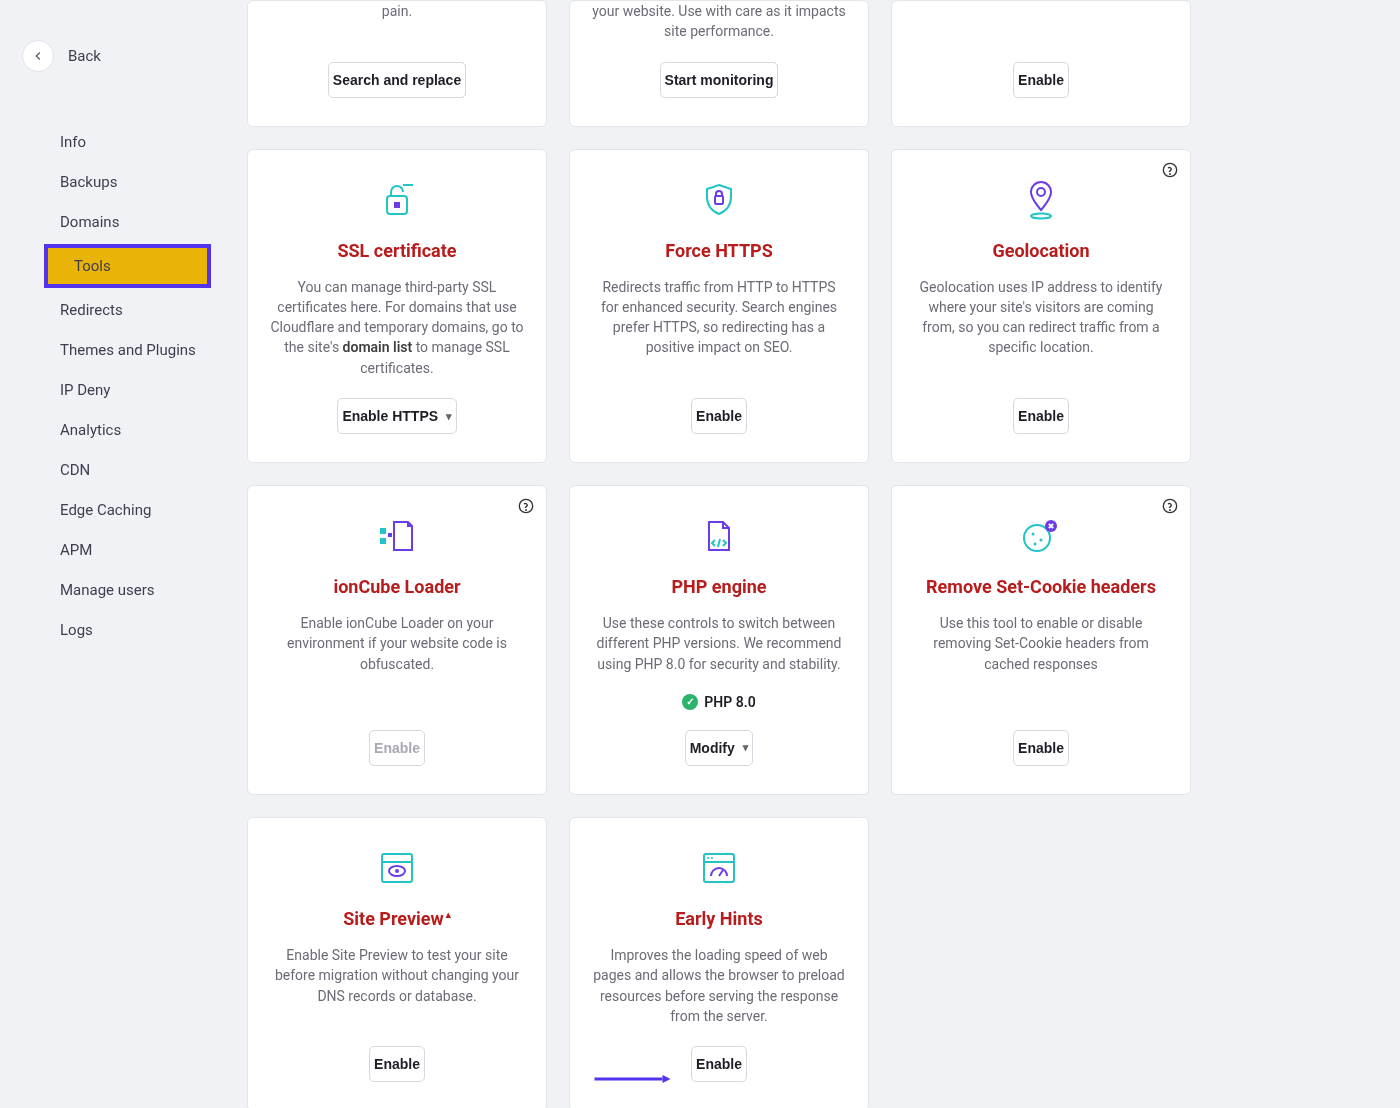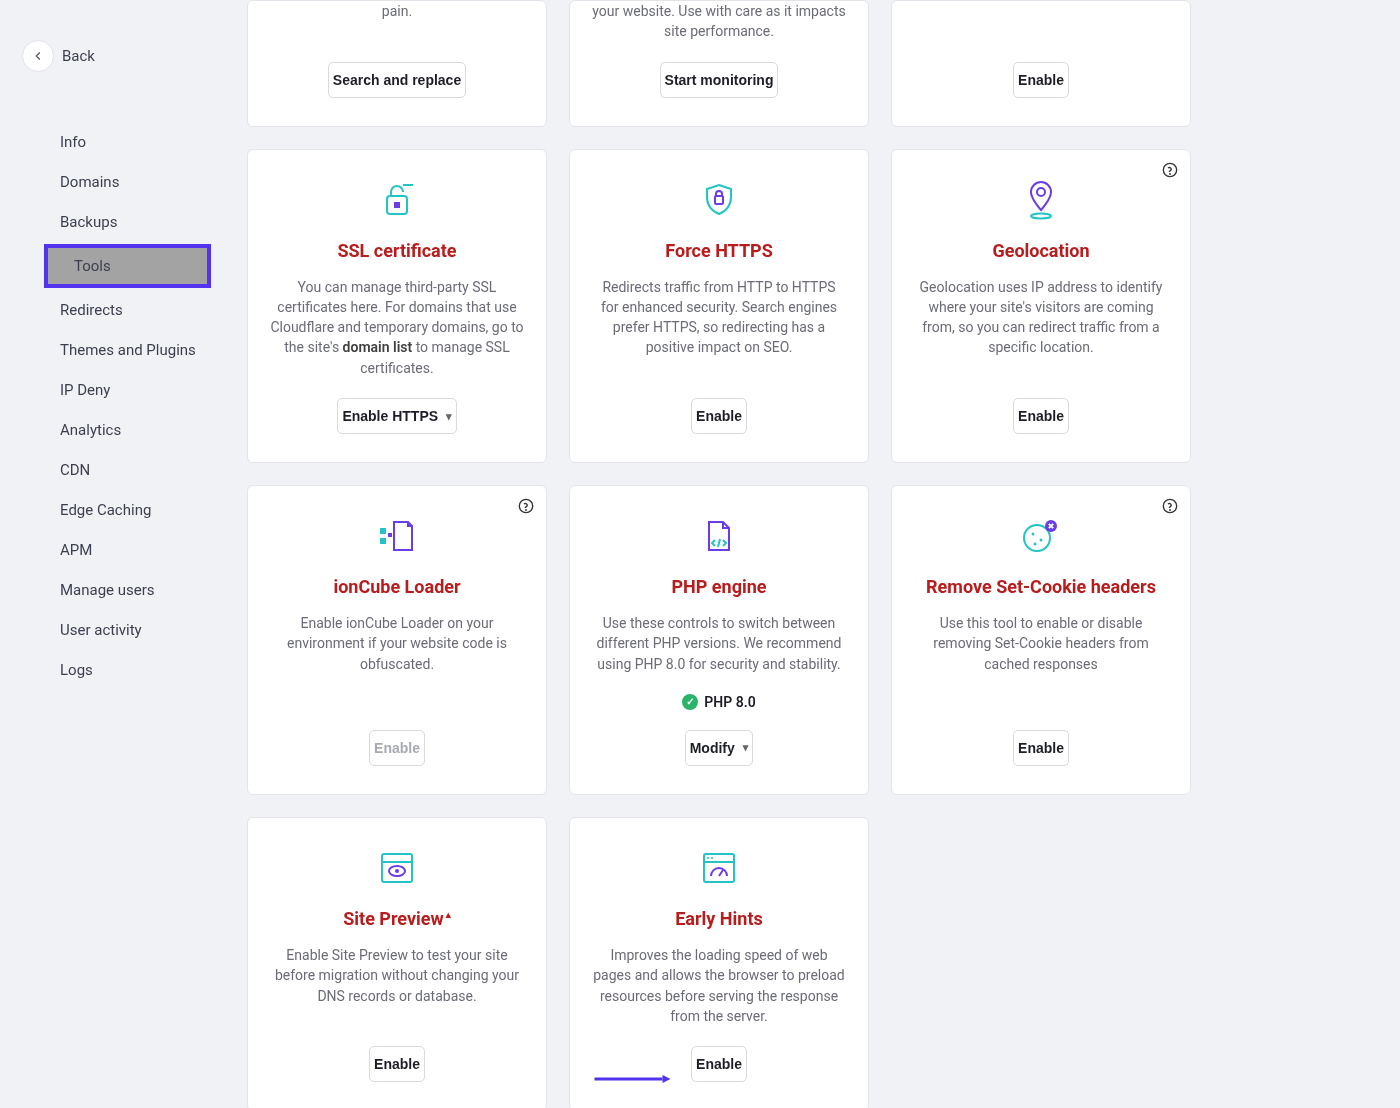--- a/index.html
+++ b/index.html
@@ -14,21 +14,21 @@
   }
   .sidebar {
     width: 225px;
     flex-shrink: 0;
     padding: 40px 0 0 0;
     background: #f1f2f6;
   }
   .back-row {
     display: flex;
     align-items: center;
-    gap: 8px;
+    gap: 14px;
     padding: 0 0 20px 22px;
     cursor: pointer;
   }
   .back-circle {
     width: 32px; height: 32px;
     border-radius: 50%;
     background: #fff;
     border: 1px solid #e3e4ea;
     display:flex; align-items:center; justify-content:center;
     font-size: 16px; color:#555;
@@ -37,21 +37,21 @@
   .nav { padding-top: 30px; padding-left: 30px; }
   .nav-item {
     display:block;
     padding: 11px 18px 11px 30px;
     font-size: 15px;
     color:#3d3f4f;
     cursor:pointer;
   }
   .nav-item.active-box {
     border: 4px solid #5333ed;
-    background:#a3a3a3;
+    background:#eab308;
     padding: 9px 14px 9px 26px;
     margin: 2px 14px 2px 14px;
   }
   .main {
     flex:1;
     padding: 0 20px 30px 22px;
     overflow:hidden;
   }
   .grid {
     display:grid;
@@ -135,32 +135,31 @@
   <div class="back-row">
     <div class="back-circle">
       <svg width="14" height="14" viewBox="0 0 24 24" fill="none" stroke="#555" stroke-width="2">
           <path d="M15 18l-6-6 6-6"></path>
         </svg>
     </div>
     <span class="back-label">Back</span>
   </div>
   <nav class="nav">
     <a class="nav-item">Info</a>
+    <a class="nav-item">Backups</a>
     <a class="nav-item">Domains</a>
-    <a class="nav-item">Backups</a>
     <a class="nav-item active-box">Tools</a>
     <a class="nav-item">Redirects</a>
     <a class="nav-item">Themes and Plugins</a>
     <a class="nav-item">IP Deny</a>
     <a class="nav-item">Analytics</a>
     <a class="nav-item">CDN</a>
     <a class="nav-item">Edge Caching</a>
     <a class="nav-item">APM</a>
     <a class="nav-item">Manage users</a>
-    <a class="nav-item">User activity</a>
     <a class="nav-item">Logs</a>
   </nav>
 </aside>
 
 <main class="main">
   <div class="grid">
 
     <div class="card partial-top">
       <p>pain.</p>
       <button class="btn">

